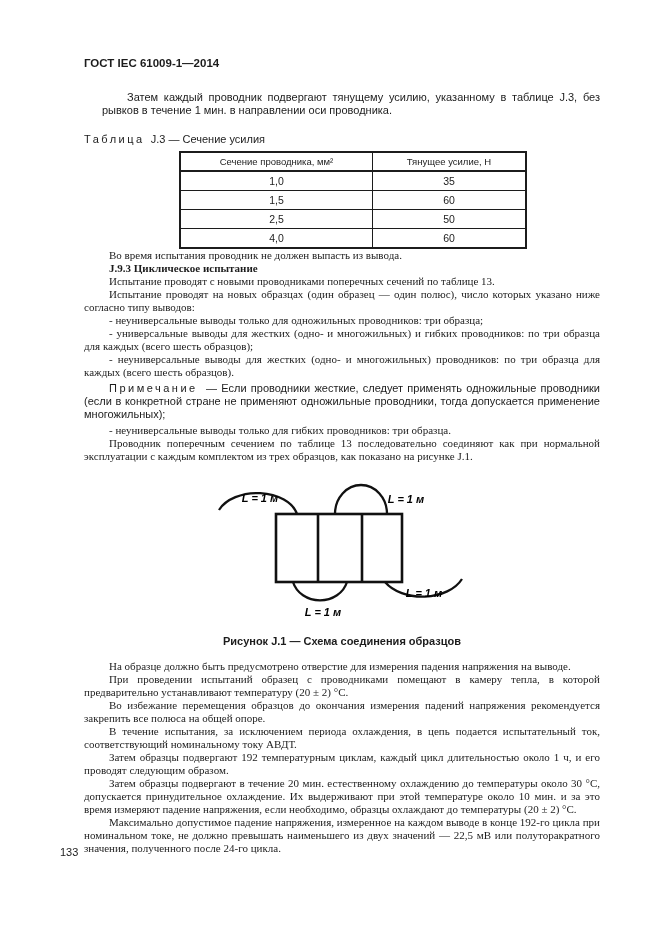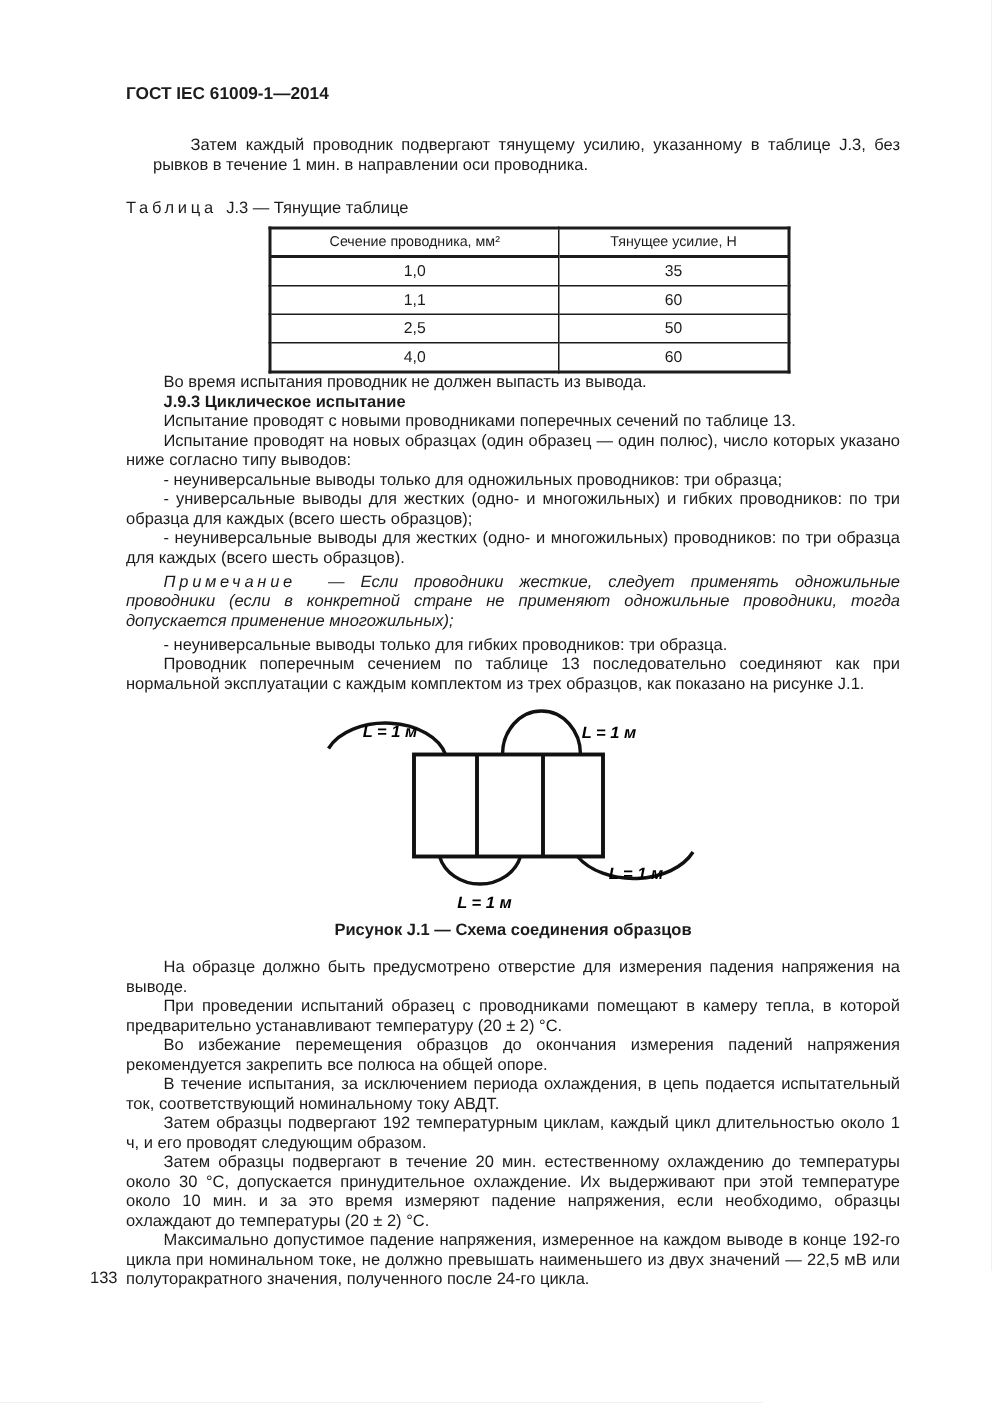--- a/index.html
+++ b/index.html
@@ -10,21 +10,21 @@
     background:#ffffff;
     box-sizing:border-box;
     padding:57px 61px 0 84px;
     font-family:"Liberation Sans", sans-serif;
     font-size:11px;
     line-height:13px;
     color:#1c1c1c;
     overflow:hidden;
   }
   .doc-header{font-weight:bold;font-size:11.5px;margin-bottom:21px;}
-  p.body-p{margin:0;text-align:justify;text-indent:25px;}
+  p.body-p{margin:0;text-align:justify;text-indent:25px;font-family:Liberation Serif, serif;}
   p.intro{margin:0 0 16px 18px;text-align:justify;text-indent:25px;}
   .tbl-caption{margin:0 0 5px 0;}
   .tbl-caption .spaced{letter-spacing:2.5px;}
   table.gost{
     border-collapse:collapse;
     margin-left:95px;
     width:343px;
     table-layout:fixed;
   }
   table.gost td,table.gost th{
@@ -38,51 +38,51 @@
   table.gost th{
     font-size:9.5px;
     height:17px;
     border-bottom:2.5px solid #1c1c1c;
   }
   table.gost td{font-size:10.5px;height:18px;}
   .col-section{width:191px;}
   .col-force{width:152px;}
   .after-table{margin-top:8px;}
   .heading-bold{font-weight:bold;}
-  p.note{margin:3px 0;text-align:justify;text-indent:25px;font-style:italic;}
+  p.note{margin:3px 0;text-align:justify;text-indent:25px;}
   .note .spaced{letter-spacing:2.5px;}
-  .figure-wrap{margin:5px;text-align:center;}
+  .figure-wrap{margin:16px;text-align:center;}
   .figure-wrap svg{display:block;margin:0 auto;}
   .fig-caption{margin:6px 0 12px 0;text-align:center;text-indent:0;font-weight:bold;}
   .fig-label{font-weight:bold;font-style:italic;}
   .page-number{position:absolute;left:60px;top:846px;}
 </style>
 </head>
 <body>
 
 <div class="page">
 
   <div class="doc-header">ГОСТ IEC 61009-1—2014</div>
 
   <p class="intro">Затем каждый проводник подвергают тянущему усилию, указанному в таблице J.3, без рывков в течение 1 мин. в направлении оси проводника.</p>
 
-  <p class="tbl-caption"><span class="spaced">Таблица</span>&nbsp;&nbsp;<span>J.3 — Тянущие таблице</span></p>
+  <p class="tbl-caption"><span class="spaced">Таблица</span>&nbsp;&nbsp;<span>J.3 — Сечение усилия</span></p>
 
   <table class="gost">
     <tbody>
         <tr>
       <th class="col-section">Сечение проводника, мм²</th>
       <th class="col-force">Тянущее усилие, Н</th>
     </tr>
     <tr>
       <td>1,0</td>
       <td>35</td>
     </tr>
     <tr>
-      <td>1,1</td>
+      <td>1,5</td>
       <td>60</td>
     </tr>
     <tr>
       <td>2,5</td>
       <td>50</td>
     </tr>
     <tr>
       <td>4,0</td>
       <td>60</td>
     </tr>

